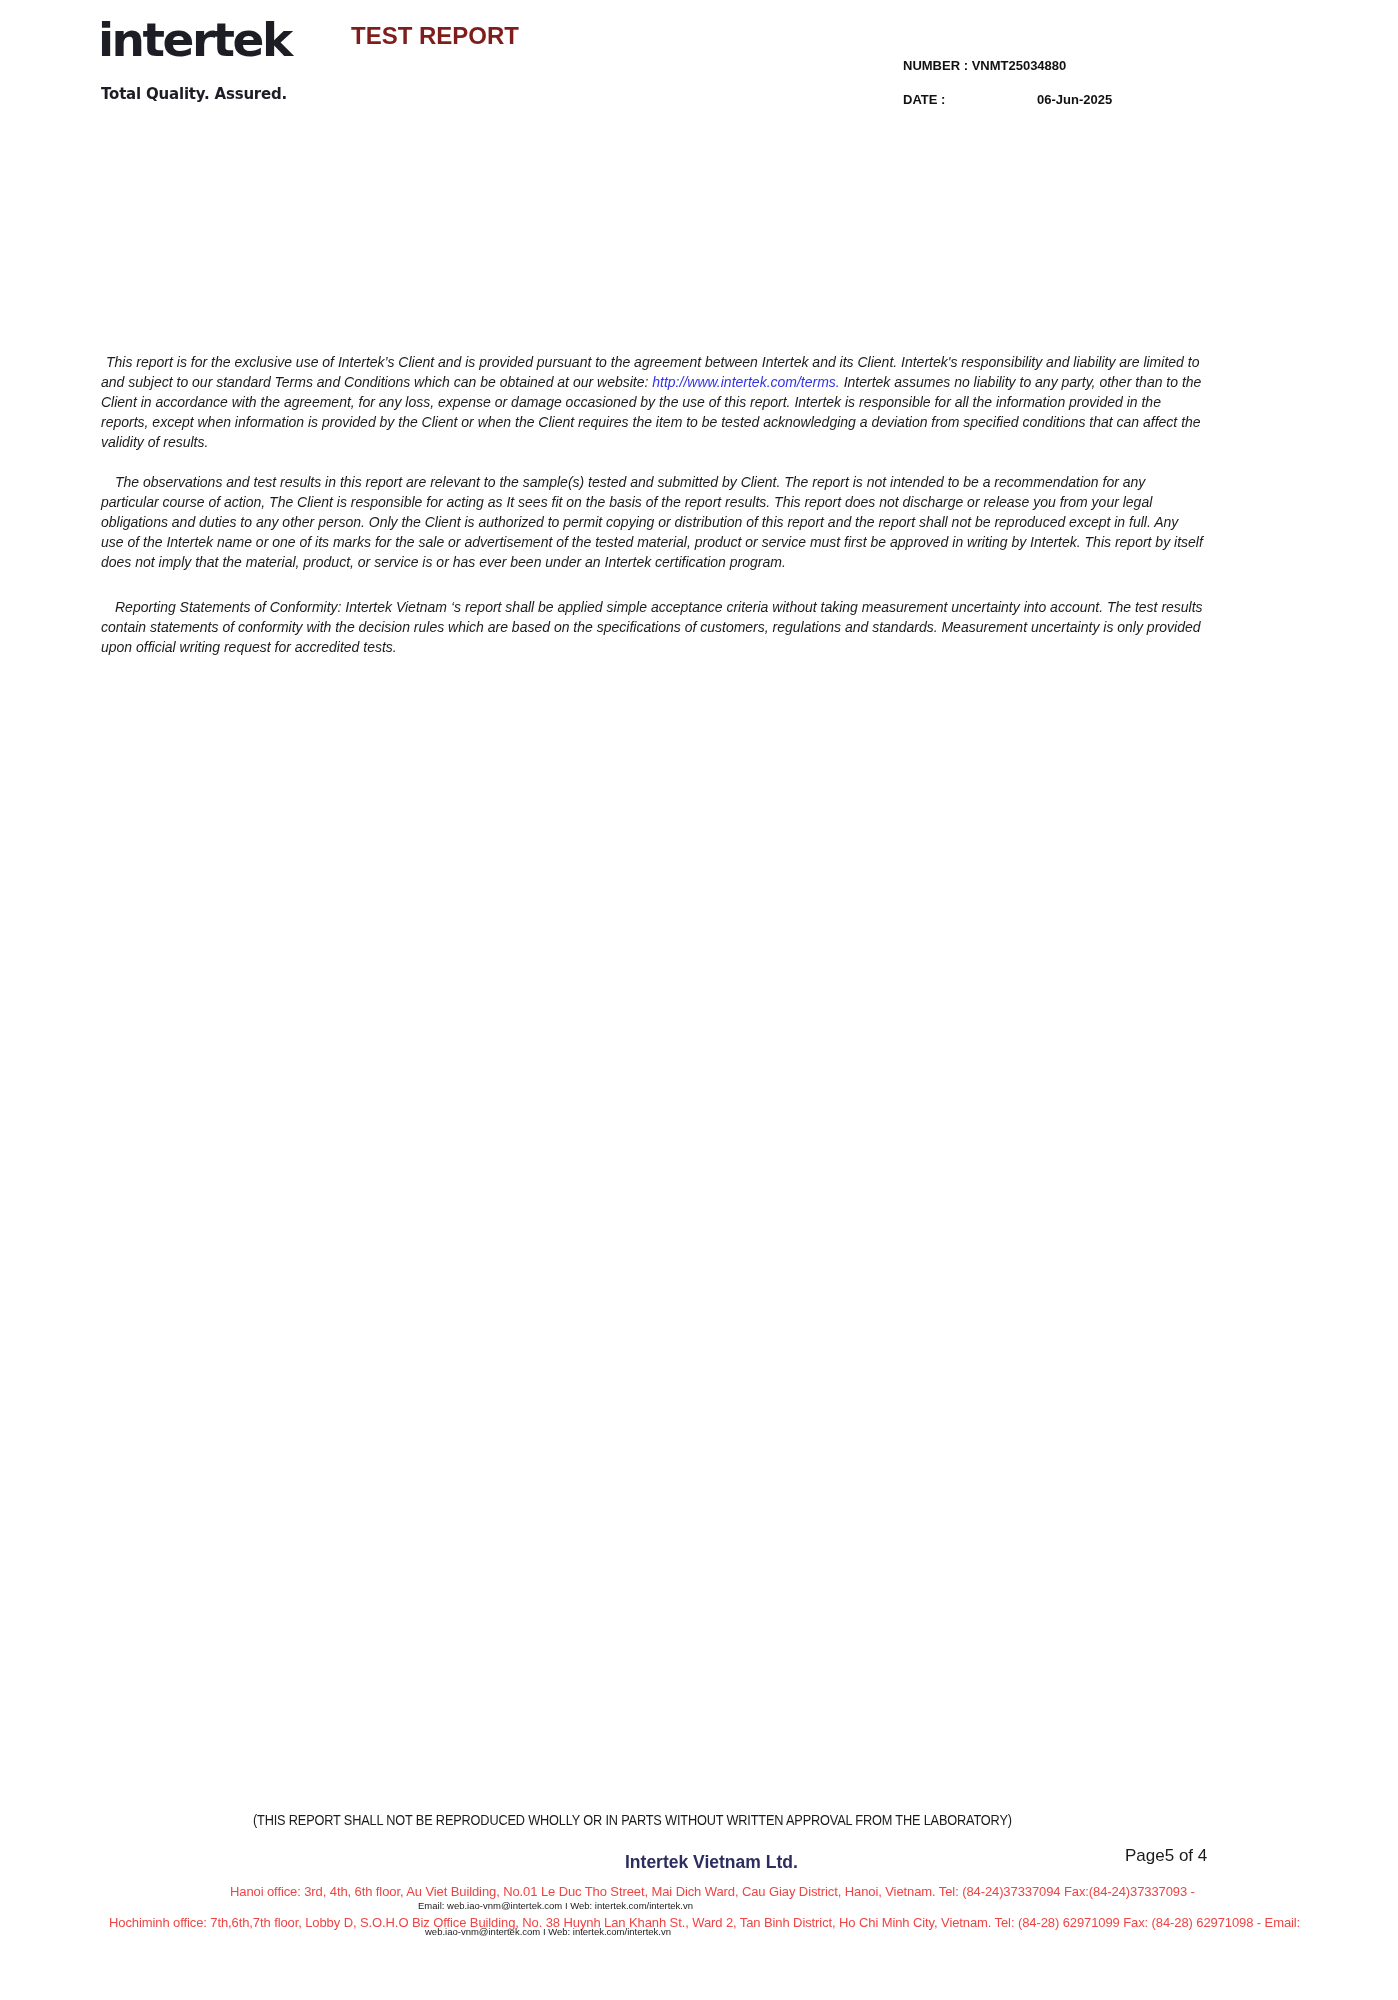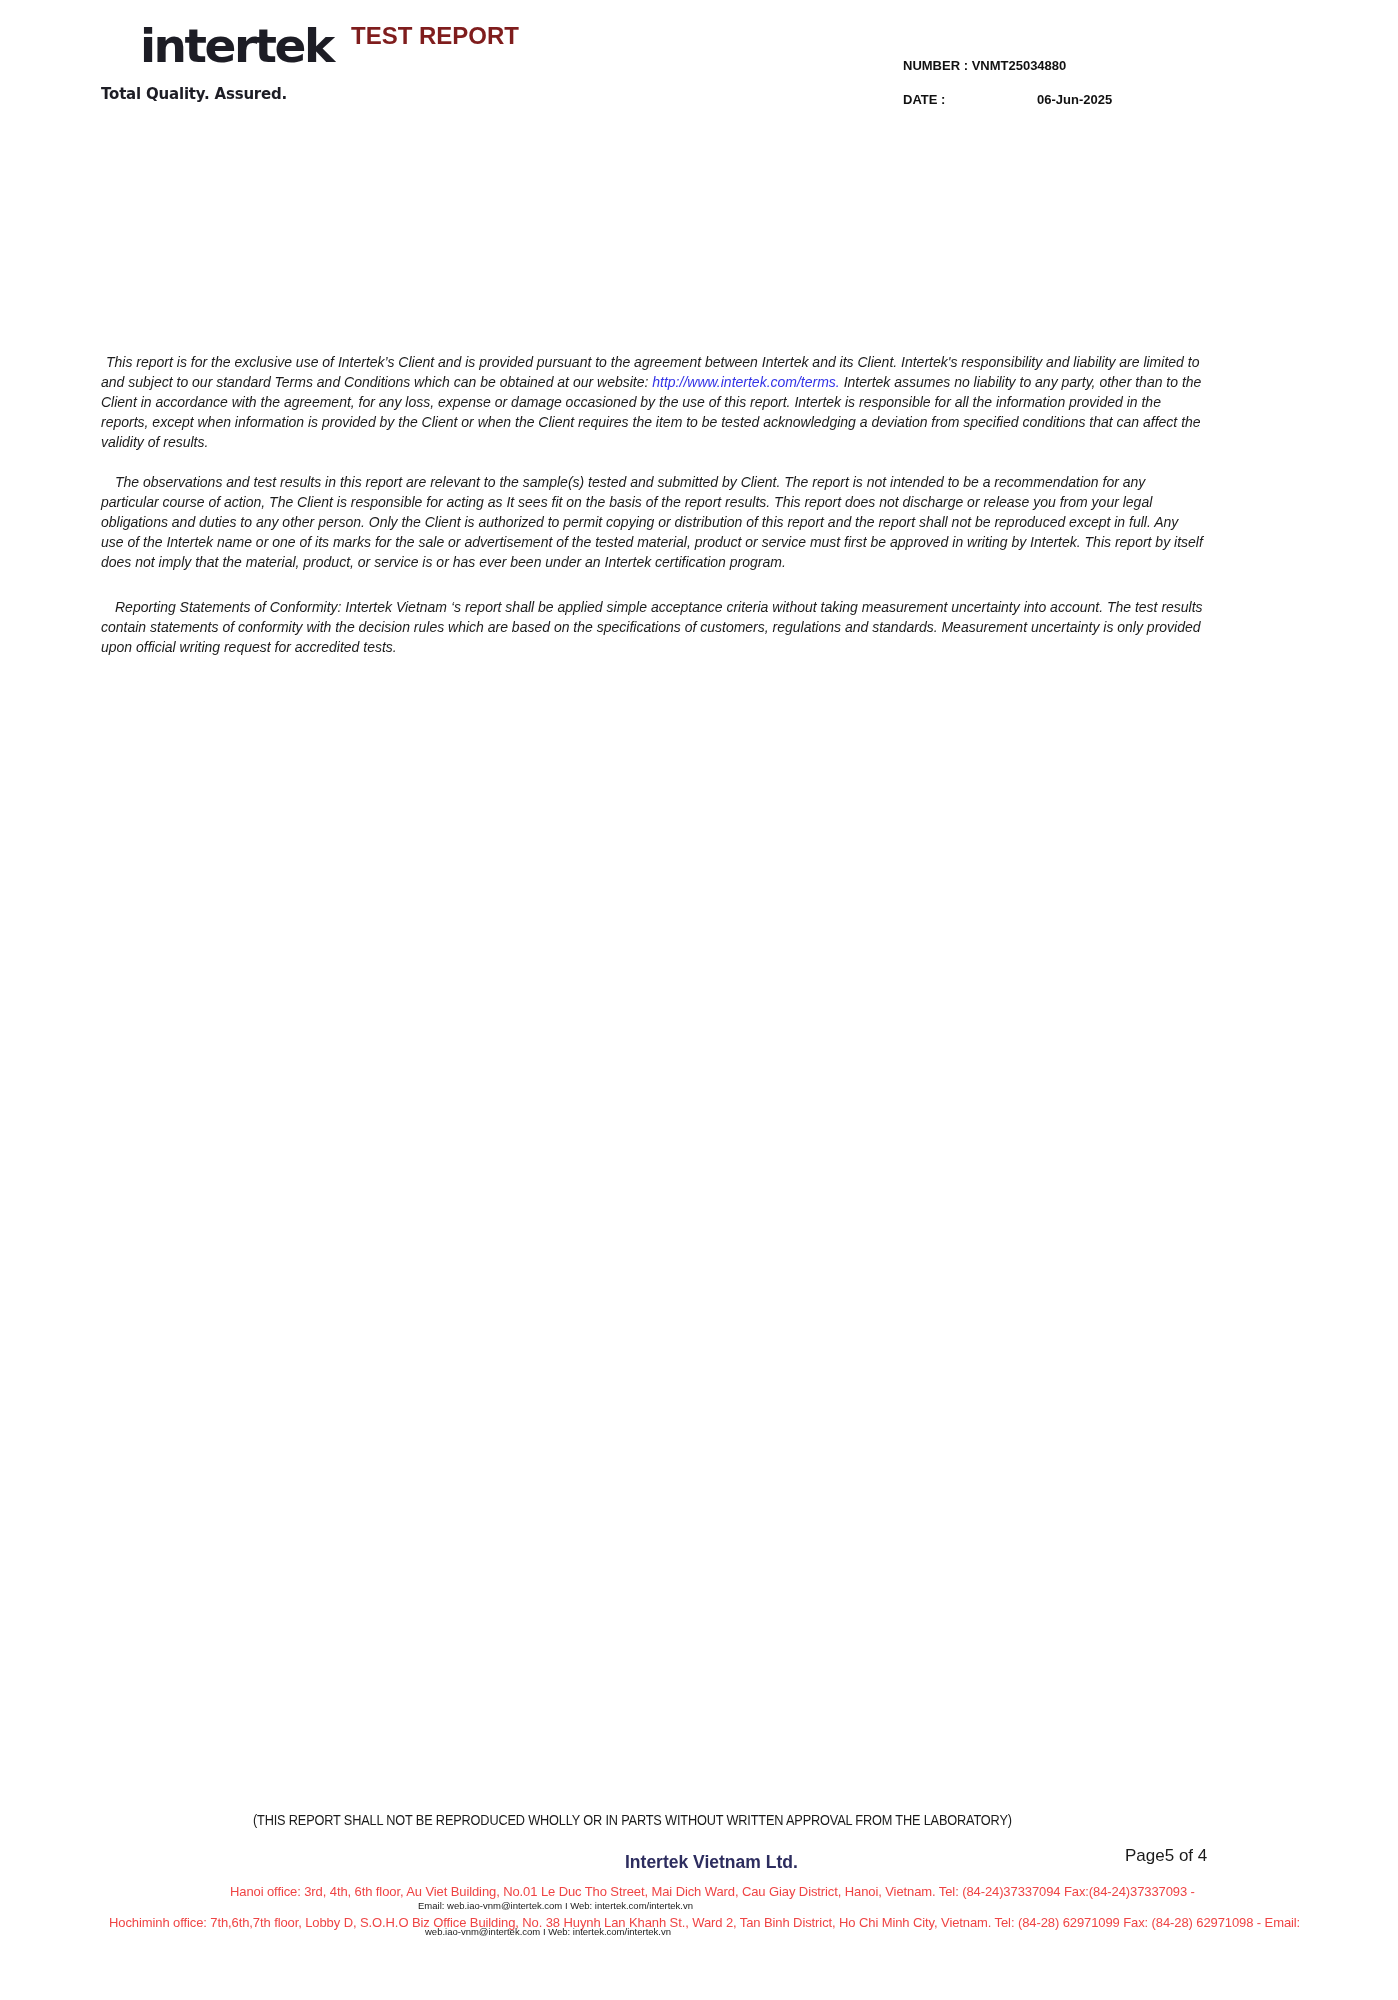--- a/index.html
+++ b/index.html
@@ -40,21 +40,21 @@
   .company { font-weight:700; font-size:17.5px; color:#2d2d5f; white-space:nowrap; }
   .page-indicator { font-size:17px; color:#1a1a1a; white-space:nowrap; }
   .addr-lg { font-size:13px; color:#ef4444; white-space:nowrap; letter-spacing:-0.1px; }
   .addr-sm { font-size:9.5px; color:#1a1a1a; white-space:nowrap; }
 </style>
 </head>
 <body>
 
 <div class="page">
 
-  <div class="abs wordmark" style="left:98px; top:22px;margin-left:42px;">intertek</div>
+  <div class="abs wordmark" style="left:98px; top:16px;">intertek</div>
   <div class="abs tagline" style="left:101px; top:85px;">Total Quality. Assured.</div>
 
   <div class="abs doc-title" style="left:315px; top:22px;">TEST REPORT</div>
 
   <div class="abs meta-text" style="left:903px; top:58px;">
     <span>NUMBER :</span>
     <span>VNMT25034880</span>
   </div>
   <div class="abs meta-text" style="left:903px; top:92px;">DATE :</div>
   <div class="abs meta-text" style="left:1037px; top:92px;">06-Jun-2025</div>

